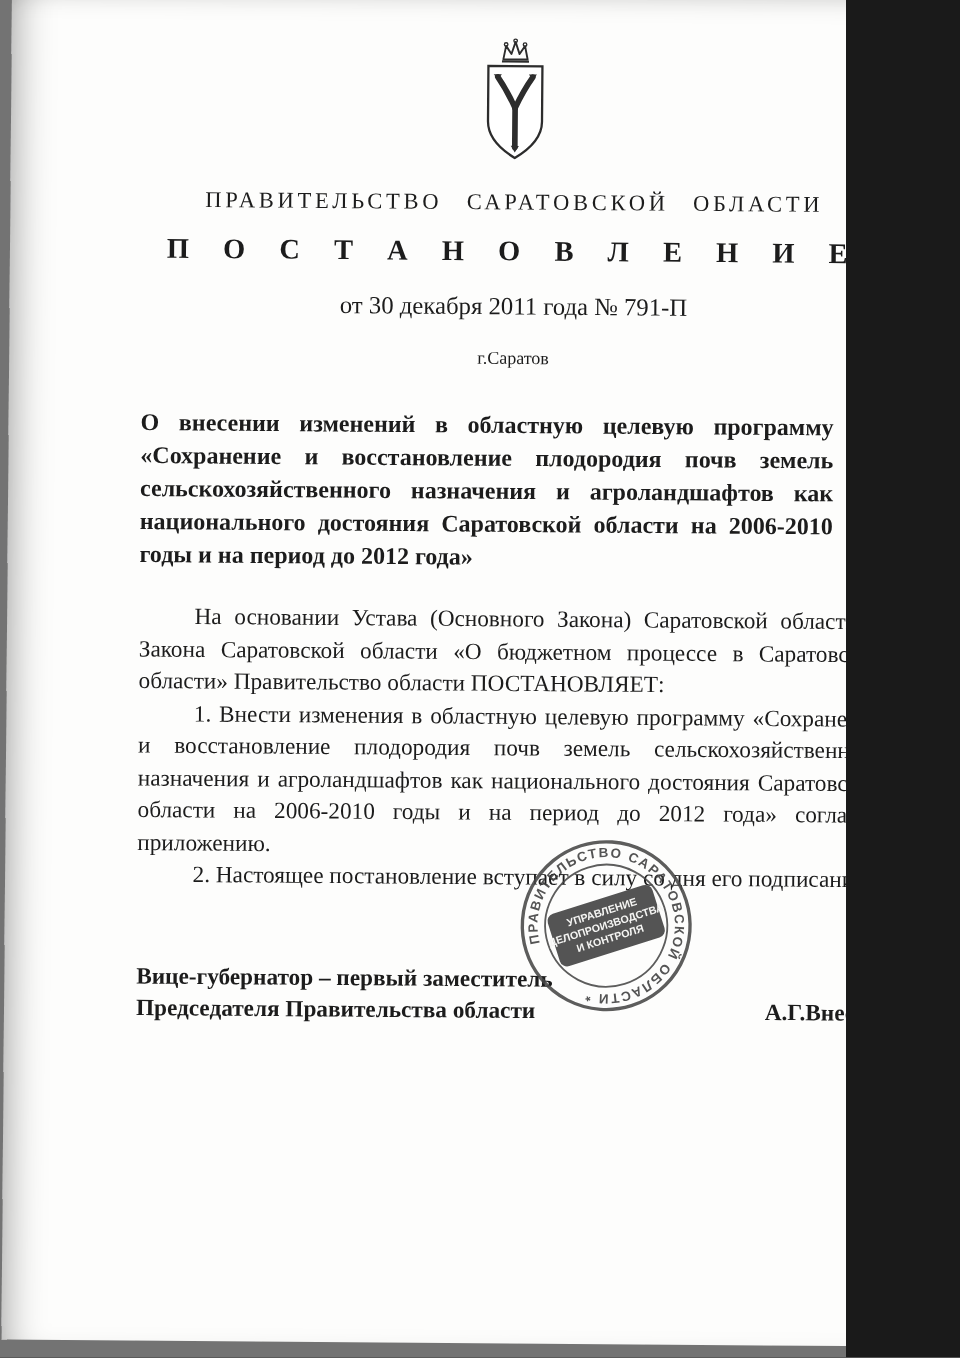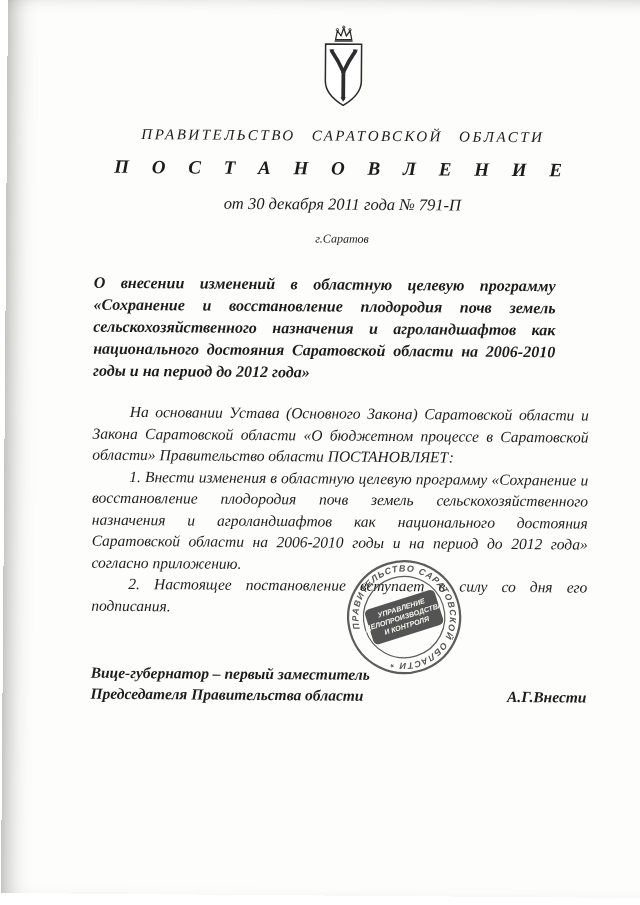--- a/index.html
+++ b/index.html
@@ -1,19 +1,19 @@
 <!DOCTYPE html>
 <html><head>
 <meta charset="utf-8">
 <style>
   html,body { margin:0; padding:0; background:#1a1a1a; }
   #scan {
-    position:relative; width:640px; height:905px;
-    background:#ffffff; overflow:hidden;
-    font-family:"Liberation Serif", serif; color:#1c1c1c;font-style:italic;
+    position:relative; width:564px; height:905px;
+    background:#737373; overflow:hidden;
+    font-family:"Liberation Serif", serif; color:#1c1c1c;
   }
   .page {
     position:absolute; left:8px; top:-5px; width:646px; height:898px;
     background:#fdfdfc;
     transform:rotate(0.45deg); transform-origin:0 0;
     box-shadow: inset 22px 0 26px -20px rgba(0,0,0,0.38),
                 inset 0 14px 18px -14px rgba(0,0,0,0.18);
   }
   .content { padding:26px 62px 0 88px; }
 

